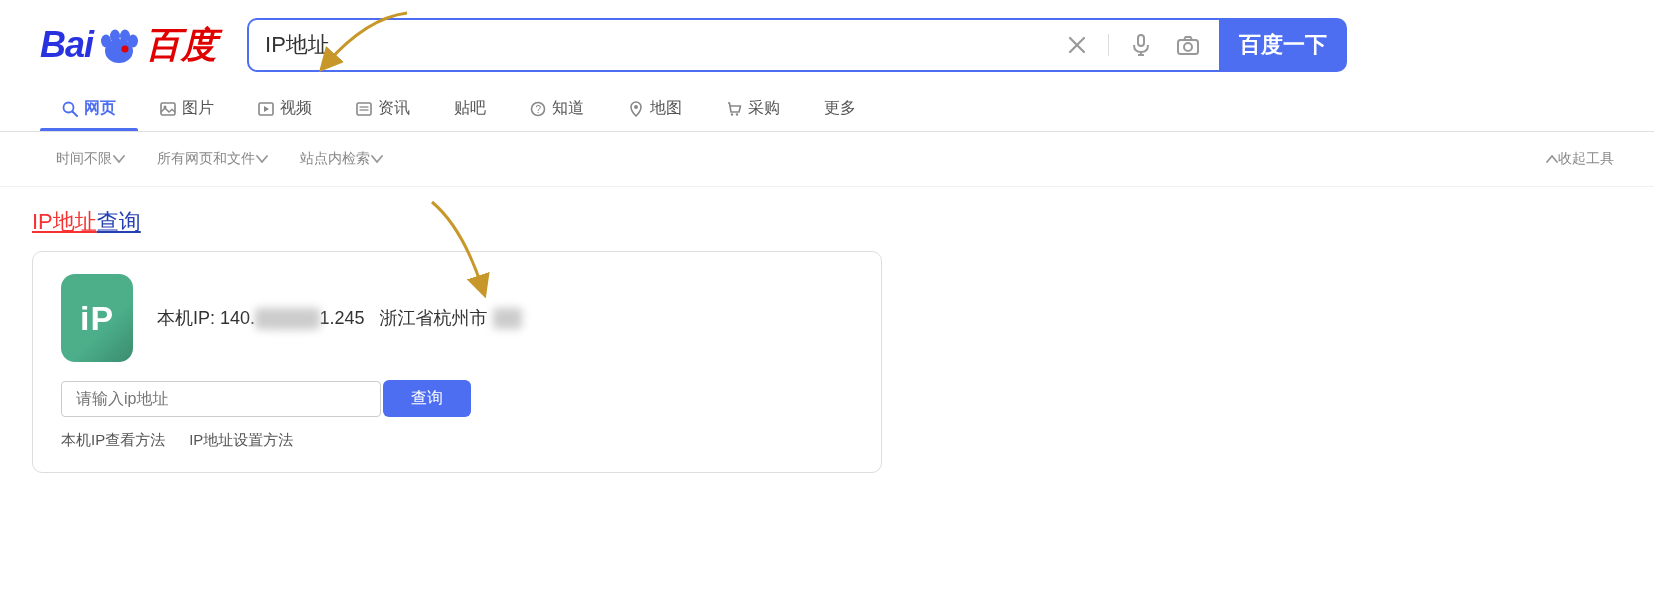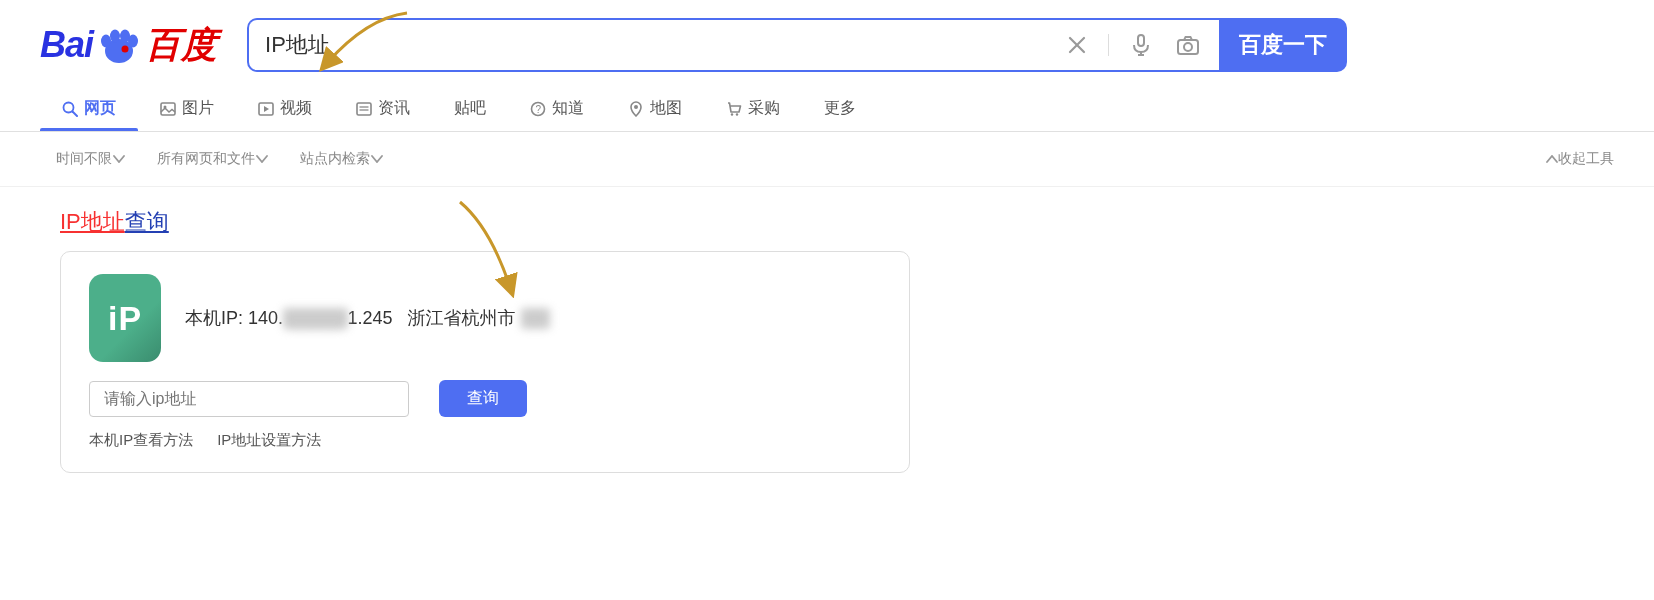--- a/index.html
+++ b/index.html
@@ -162,21 +162,21 @@
     }
 
     .filter-right {
       margin-left: auto;
       display: flex;
       align-items: center;
     }
 
     
     .main-content {
-      padding: 20px 60px;
+      padding: 20px 32px;
       max-width: 1300px;
     }
 
     .result-title {
       font-size: 22px;
       margin-bottom: 14px;
     }
 
     .result-title .red {
       color: #f73131;
@@ -226,21 +226,21 @@
     }
 
     .ip-info {
       font-size: 18px;
       color: #333;
     }
 
     .ip-query-row {
       display: flex;
       align-items: center;
-      gap: 30px;
+      gap: 2px;
       margin-bottom: 14px;
     }
 
     .ip-query-input {
       border: 1px solid #ccc;
       border-radius: 4px;
       padding: 8px 14px;
       font-size: 16px;
       width: 320px;
       color: #aaa;

